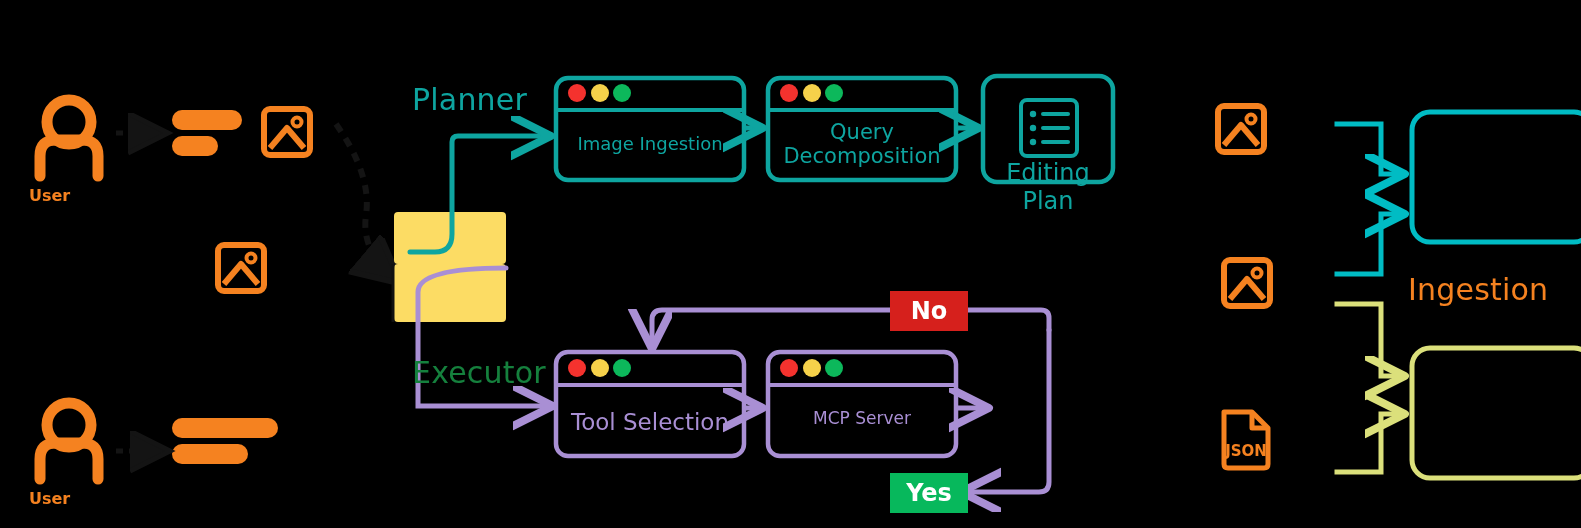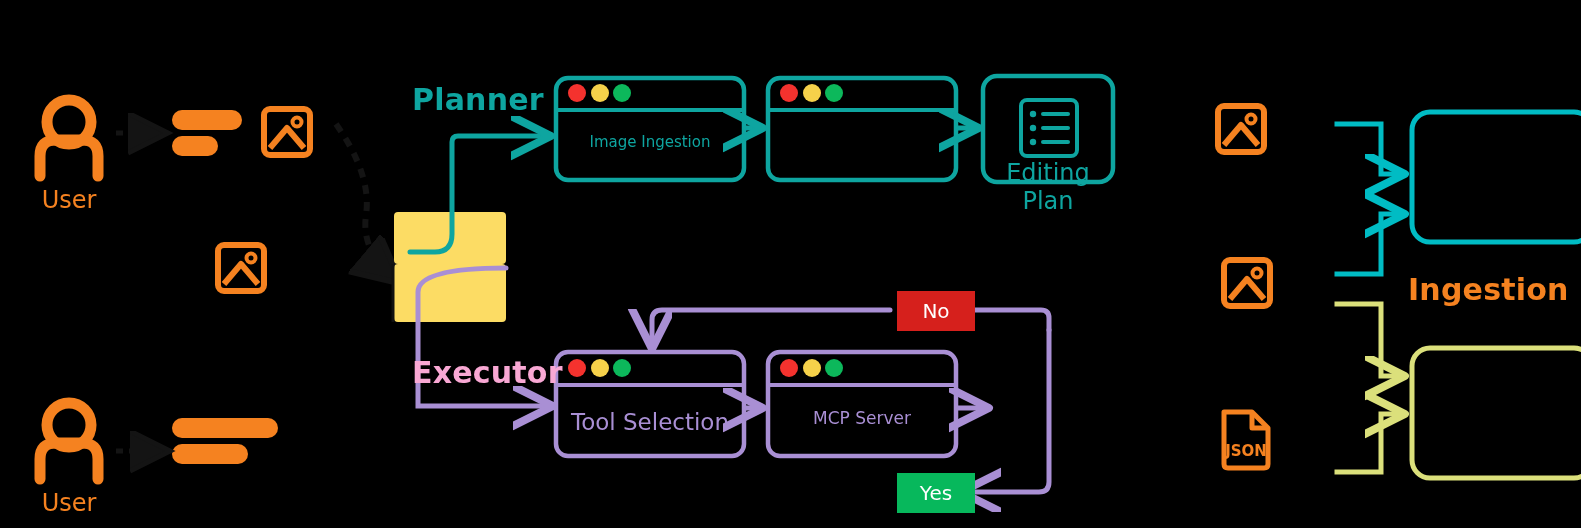--- a/index.html
+++ b/index.html
@@ -1,23 +1,23 @@
 <!DOCTYPE html>
 <html><head>
 <meta charset="utf-8">
 <style>
   html,body{margin:0;padding:0;background:#000;}
   body{font-family:"DejaVu Sans", sans-serif;}
   #stage{position:relative;width:1581px;height:528px;background:#000;overflow:hidden;}
   #stage svg{position:absolute;left:0;top:0;width:1581px;height:528px;}
-  .lbl{position:absolute;font-weight:bold;letter-spacing:.2px;white-space:nowrap;}
+  .lbl{position:absolute;font-weight:normal;letter-spacing:.2px;white-space:nowrap;}
   .card-txt{position:absolute;text-align:center;white-space:pre-line;line-height:1.15;}
   .badge{position:absolute;display:flex;align-items:center;justify-content:center;
-         color:#fff;font-size:20px;font-weight:400;margin-left:7px;}
-  .usr-lbl{position:absolute;font-size:24px;font-weight:400;text-align:center;width:80px;}
+         color:#fff;font-size:24px;font-weight:700;}
+  .usr-lbl{position:absolute;font-size:16px;font-weight:700;width:80px;}
 </style>
 </head>
 <body>
 
 <div id="stage">
 
   <svg viewBox="0 0 1581 528" xmlns="http://www.w3.org/2000/svg">
     <defs>
       <marker id="ah-teal" markerWidth="10" markerHeight="10" refX="7" refY="4" orient="auto">
         <path d="M0,0 L8,4 L0,8" fill="none" stroke="#0EA5A0" stroke-width="1.6" stroke-linecap="round" stroke-linejoin="round"></path>
@@ -189,26 +189,28 @@
       <path d="M1337 472 L1381 472 L1381 414 L1400 414" fill="none" stroke="#DBE07B" stroke-width="5" stroke-linecap="square" marker-end="url(#ah-olive)"></path>
     </g>
     <g>
       <rect x="1412" y="348" width="180" height="130" rx="18" fill="none" stroke="#DBE07B" stroke-width="5"></rect>
     </g>
 
   </svg>
 
   <div class="lbl" style="left:412px;top:82px;font-size:30px;color:#0EA5A0;">Planner</div>
 
-  <div class="lbl" style="left:412px;top:355px;font-size:30px;color:#f9a8d4;">Executor</div>
+  <div class="lbl" style="left:412px;top:355px;font-size:30px;color:#15803d;">Executor</div>
 
   <div class="lbl" style="left:1408px;top:272px;font-size:30px;color:#F58220;">Ingestion</div>
 
-  <div class="card-txt" style="left:556px;top:134px;width:188px;font-size:15px;color:#0EA5A0;">Image Ingestion</div>
-
+  <div class="card-txt" style="left:556px;top:134px;width:188px;font-size:18px;color:#0EA5A0;">Image Ingestion</div>
+
+  <div class="card-txt" style="left:768px;top:120px;width:188px;font-size:21px;color:#0EA5A0;">Query
+Decomposition</div>
 
   <div class="card-txt" style="left:983px;top:160px;width:130px;font-size:24px;color:#0EA5A0;">Editing Plan</div>
 
   <div class="card-txt" style="left:556px;top:409px;width:188px;font-size:23px;color:#A98FD4;">Tool Selection</div>
 
   <div class="card-txt" style="left:768px;top:409px;width:188px;font-size:17px;color:#A98FD4;">MCP Server</div>
 
   <div class="badge" style="left:890px;top:291px;width:78px;height:40px;background:#D6201C;">No</div>
 
   <div class="badge" style="left:890px;top:473px;width:78px;height:40px;background:#07B85C;text-align:center;">Yes</div>

